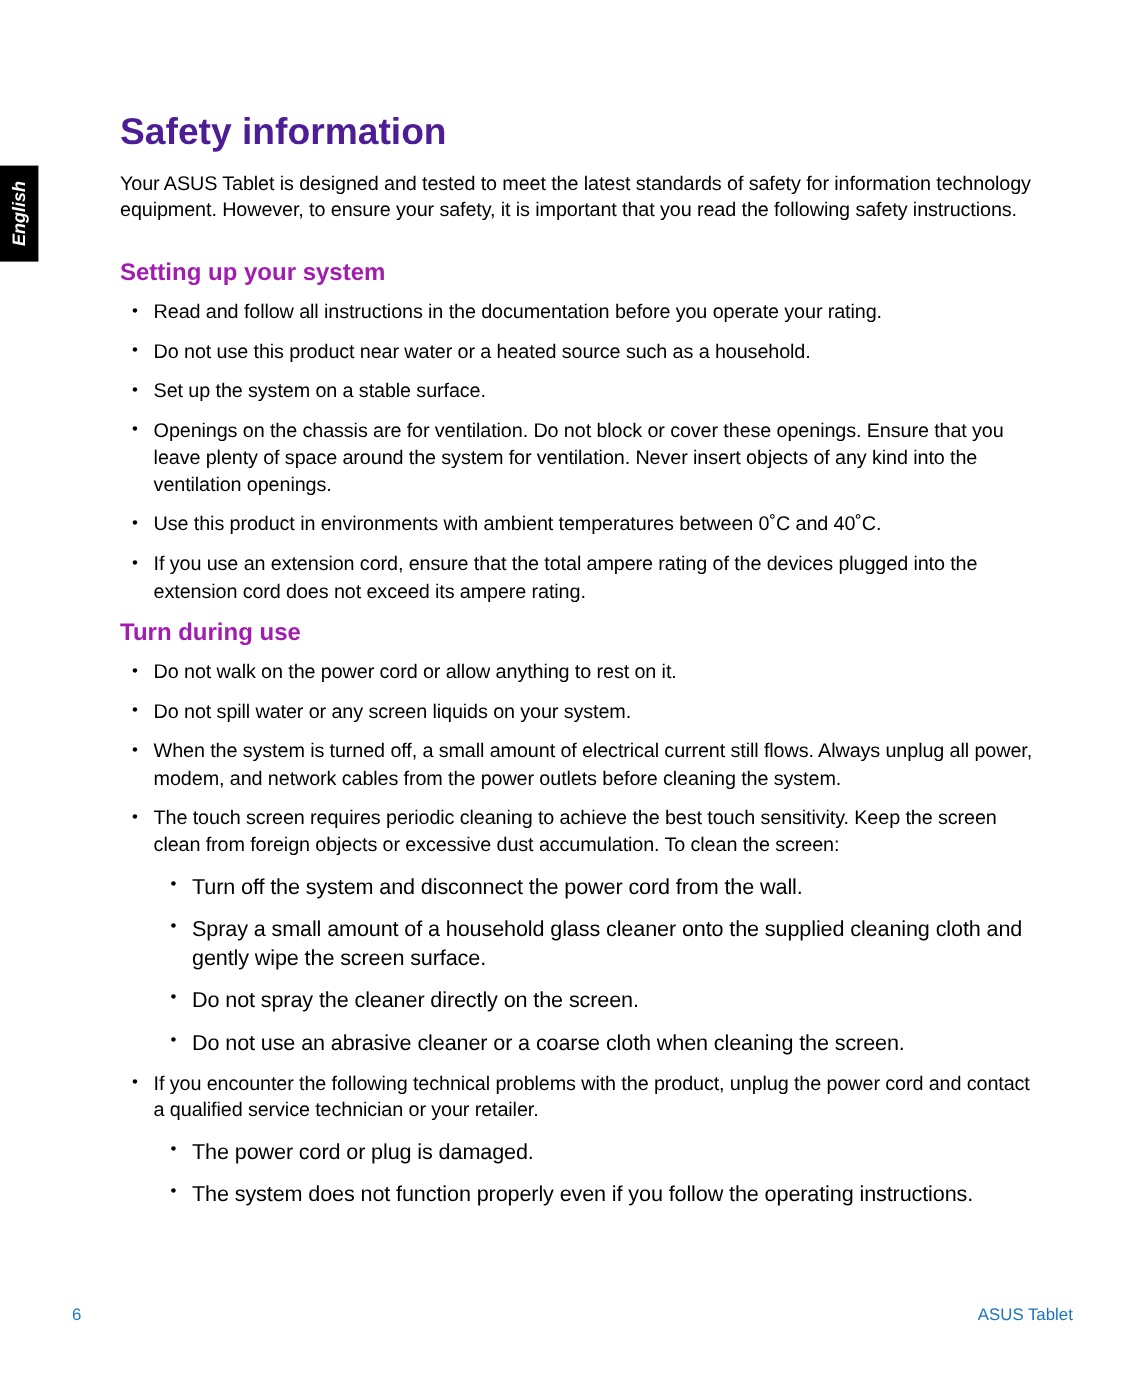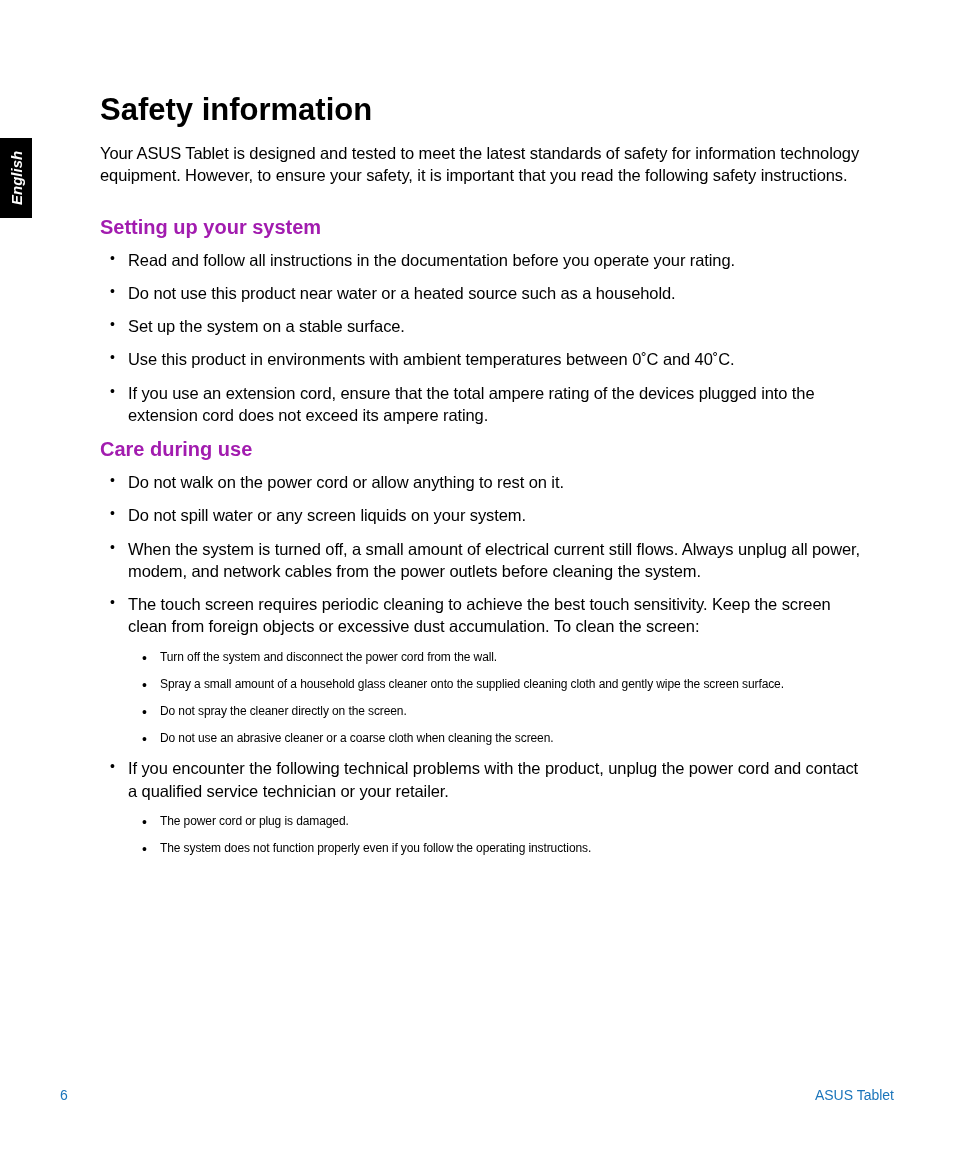--- a/index.html
+++ b/index.html
@@ -28,21 +28,21 @@
     writing-mode: vertical-rl;
     transform: rotate(180deg);
   }
   .content {
     position: absolute;
     top: 92px;
     left: 100px;
     width: 770px;
   }
   .title {
-    color: #000000;
+    color: #4c1d95;
     font-size: 31px;
     font-weight: 700;
     margin-bottom: 14px;
   }
   .intro {
     font-size: 16.5px;
     line-height: 1.35;
     margin-bottom: 29px;
     letter-spacing: -0.1px;
   }
@@ -72,21 +72,21 @@
     top: 0;
     font-size: 14px;
   }
   ul.lvl2 {
     list-style: none;
     margin-top: 11px;
   }
   ul.lvl2 > li {
     position: relative;
     padding-left: 32px;
-    font-size: 12px;
+    font-size: 18px;
     line-height: 1.35;
     margin-bottom: 11px;
     letter-spacing: -0.1px;
   }
   ul.lvl2 > li::before {
     content: "•";
     position: absolute;
     left: 14px;
     top: 0;
     font-size: 14px;
@@ -109,25 +109,26 @@
 
 <div class="content">
   <h1 class="title">Safety information</h1>
   <p class="intro">Your ASUS Tablet is designed and tested to meet the latest standards of safety for information technology equipment. However, to ensure your safety, it is important that you read the following safety instructions.</p>
 
   <h2 class="subheading">Setting up your system</h2>
   <ul class="lvl1" id="list1">
       <li>Read and follow all instructions in the documentation before you operate your rating.</li>
       <li>Do not use this product near water or a heated source such as a household.</li>
       <li>Set up the system on a stable surface.</li>
+      <li>Openings on the chassis are for ventilation. Do not block or cover these openings. Ensure that you leave plenty of space around the system for ventilation. Never insert objects of any kind into the ventilation openings.</li>
       <li>Use this product in environments with ambient temperatures between 0˚C and 40˚C.</li>
       <li>If you use an extension cord, ensure that the total ampere rating of the devices plugged into the extension cord does not exceed its ampere rating.</li>
     </ul>
 
-  <h2 class="subheading">Care during use</h2>
+  <h2 class="subheading">Turn during use</h2>
   <ul class="lvl1" id="list2">
       <li>Do not walk on the power cord or allow anything to rest on it.</li>
       <li>Do not spill water or any screen liquids on your system.</li>
       <li>When the system is turned off, a small amount of electrical current still flows. Always unplug all power, modem, and network cables from the power outlets before cleaning the system.</li>
       <li>The touch screen requires periodic cleaning to achieve the best touch sensitivity. Keep the screen clean from foreign objects or excessive dust accumulation. To clean the screen:<ul class="lvl2">
           <li>Turn off the system and disconnect the power cord from the wall.</li>
           <li>Spray a small amount of a household glass cleaner onto the supplied cleaning cloth and gently wipe the screen surface.</li>
           <li>Do not spray the cleaner directly on the screen.</li>
           <li>Do not use an abrasive cleaner or a coarse cloth when cleaning the screen.</li>
         </ul></li>

